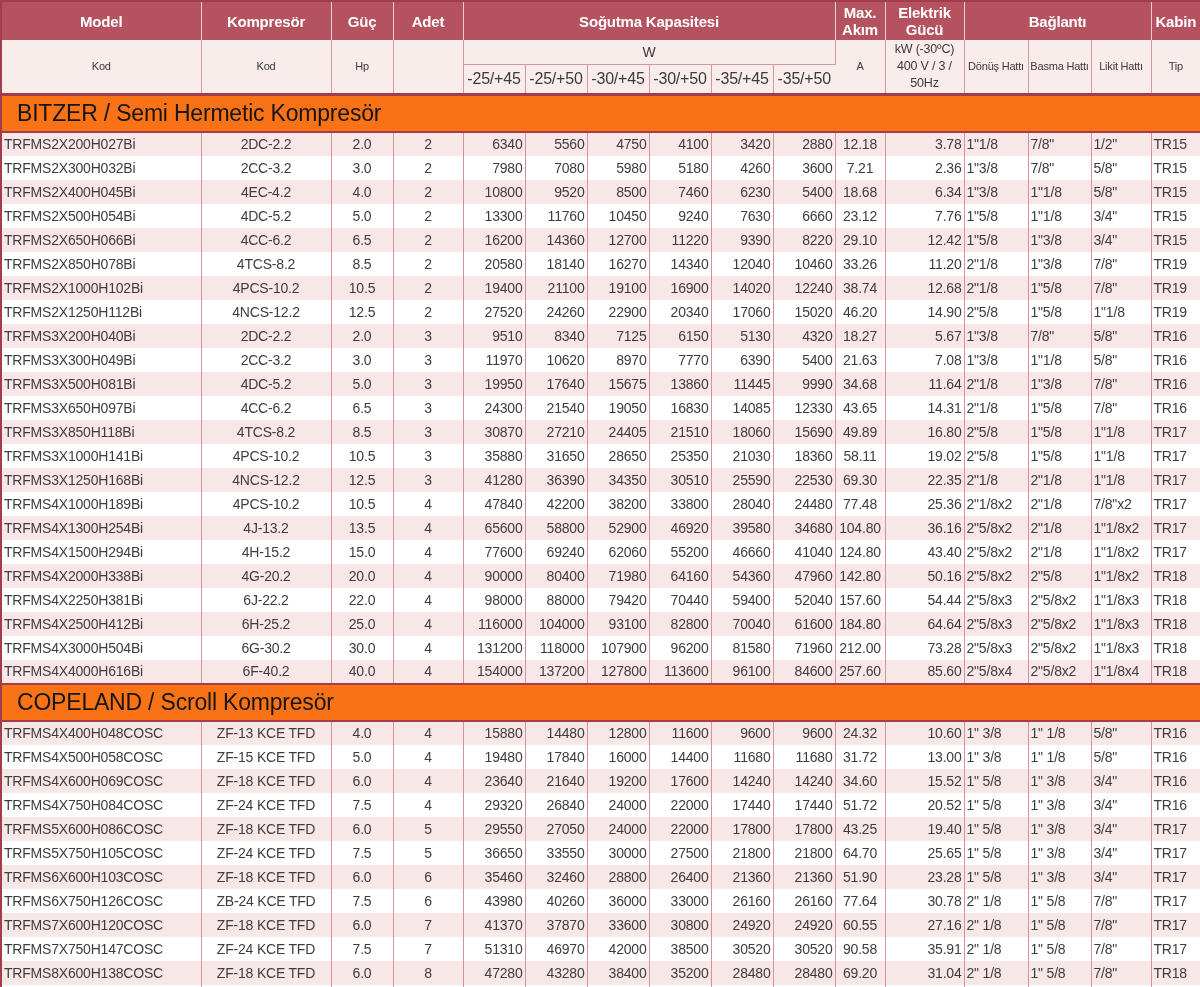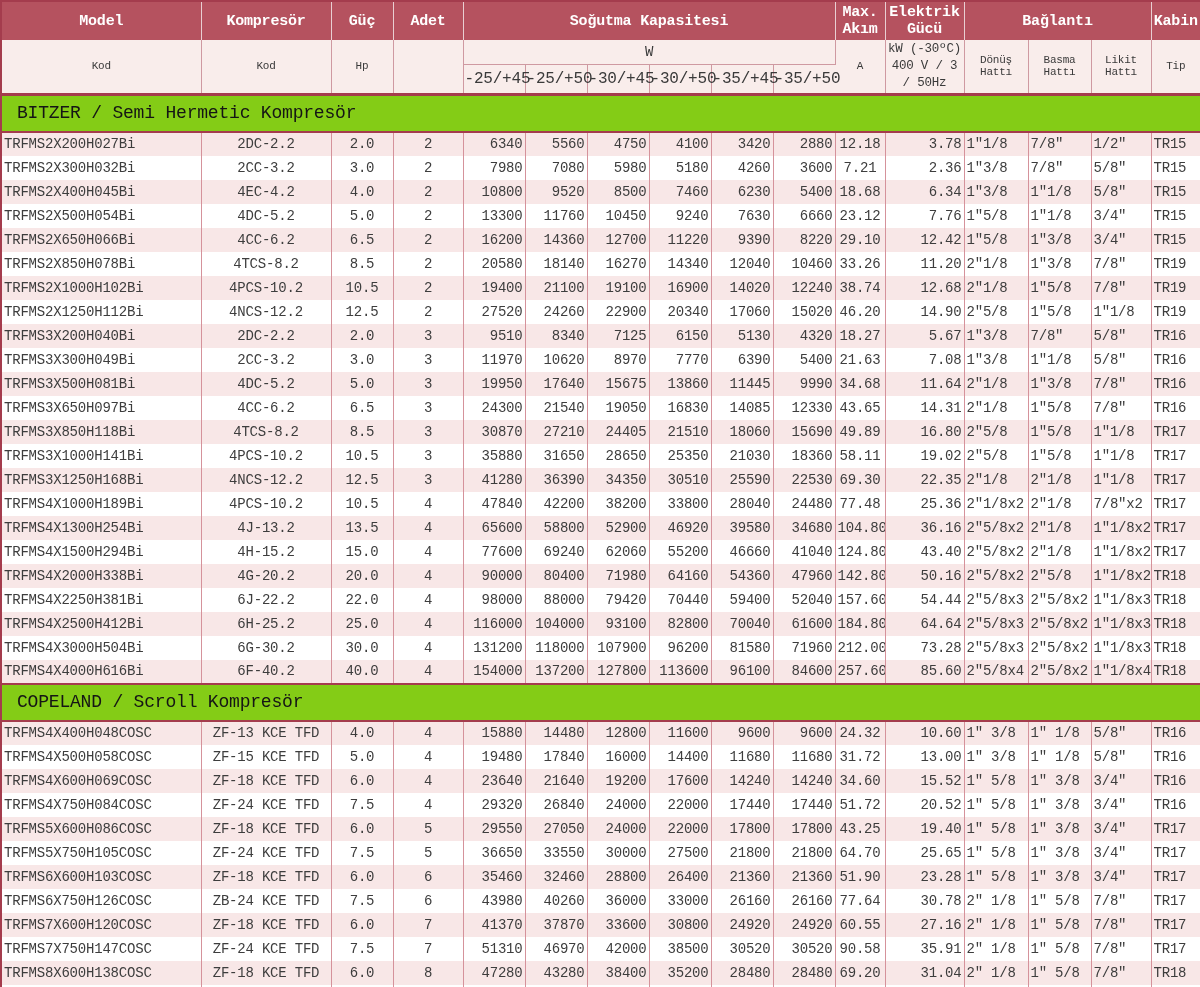--- a/index.html
+++ b/index.html
@@ -1,18 +1,18 @@
 <!DOCTYPE html>
 <html><head>
 <meta charset="utf-8">
 <style>
   html,body { margin:0; padding:0; background:#ffffff; }
   .page {
     width:1200px; height:987px; overflow:hidden; background:#ffffff;
-    font-family:Liberation Mono, monospace;
+    font-family:Liberation Sans, sans-serif;
     position:relative;
   }
   table.spec {
     width:1200px; height:985px;
     border-collapse:collapse; table-layout:fixed;
     border:2px solid #a43c4d; border-bottom:3px solid #a43c4d;
   }
   
   th.h1 {
     background:#b5525f; color:#ffffff;
@@ -28,22 +28,22 @@
   .h2:last-child { border-right:none; }
   .h2.wcell { border-bottom:1px solid #cf99a1; font-size:14px; }
   .h2.temp  { font-size:16px; }
   .h2.small { font-size:12.5px; line-height:1.35;margin-top:24px; }
   tr.hr1 { height:38px; }
   tr.hr2 { height:21px; }
   tr.hr3 { height:26px; }
   thead  { border-bottom:3px solid #a43c4d; }
   
   tr.section td {
-    background:#84cc16; color:#151515;
-    font-size:18px; letter-spacing:-0.2px;
+    background:#f97316; color:#151515;
+    font-size:23px; letter-spacing:-0.2px;
     text-align:left; padding:3px 0 3px 15px; height:29px;
     border-top:2px solid #a43c4d; border-bottom:2px solid #a43c4d;
   }
   
   tr.dr { height:24px;padding-left:40px; }
   tr.dr td {
     font-size:14px; color:#3d3d3d; vertical-align:middle;
     border-right:1px solid #d5929b; padding:0 2px; letter-spacing:-0.2px;
     white-space:nowrap; overflow:hidden;
   }

